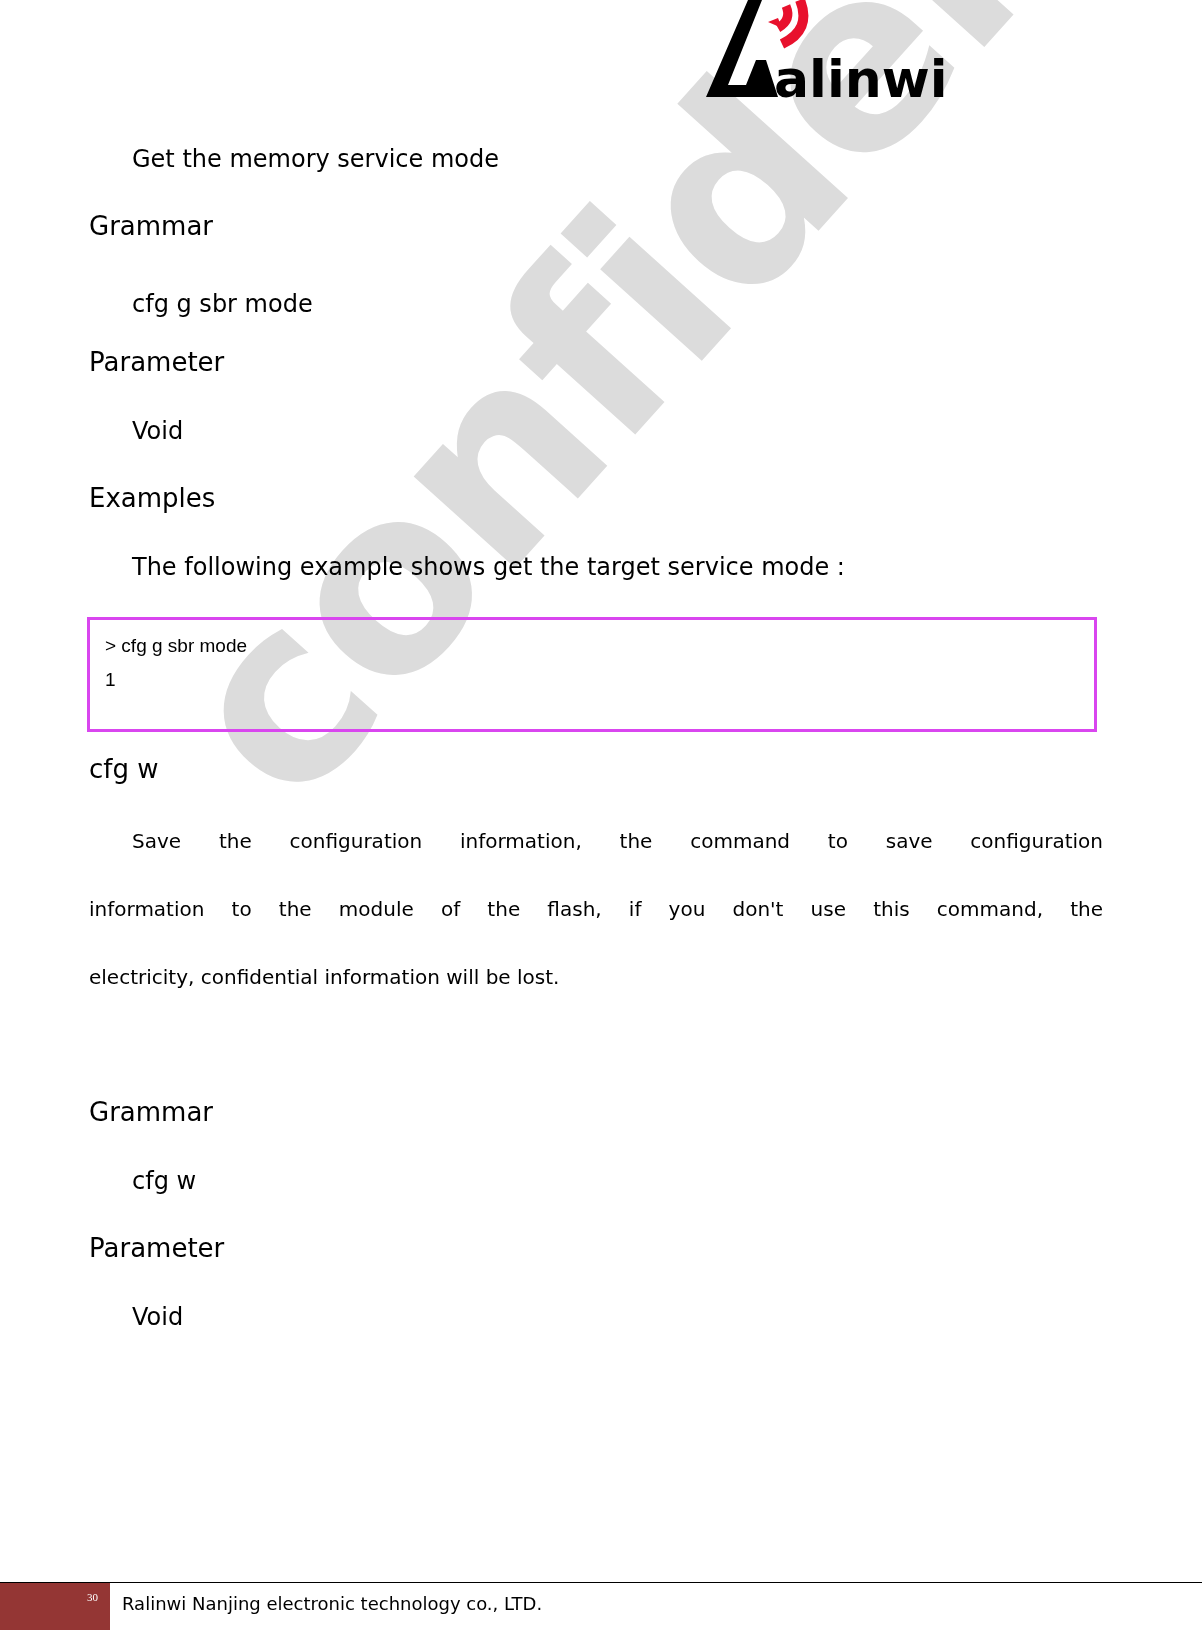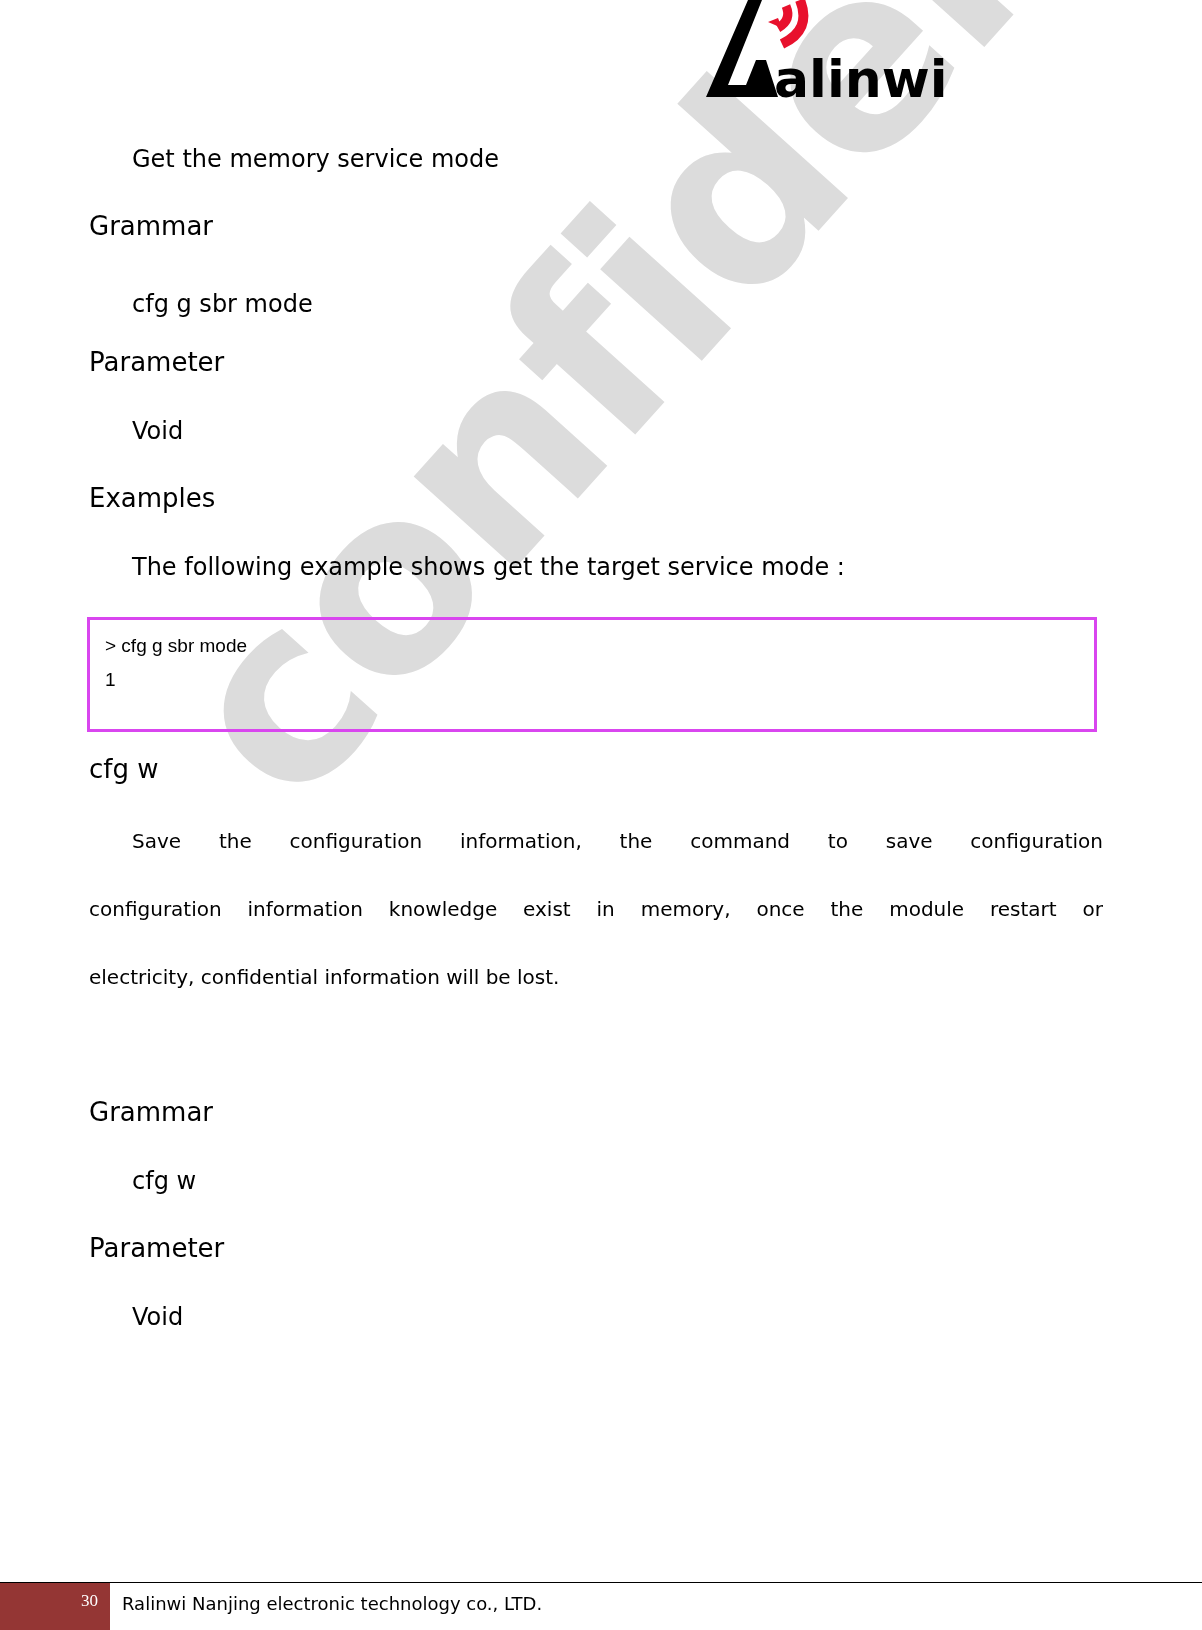--- a/index.html
+++ b/index.html
@@ -17,21 +17,21 @@
   .indent { left:132px; }
   .flush { left:89px; }
   .codebox { position:absolute; left:87px; top:617px; width:1004px; height:109px;
              border:3px solid #d946ef; background:transparent; }
   .code-line { position:absolute; left:15px; font-family:"Liberation Sans", sans-serif; font-size:19px; }
   .para { position:absolute; left:89px; width:1014px; font-size:20px; line-height:68px; text-align:justify; }
   .para .line { display:block; height:68px; text-align:justify; text-align-last:justify; }
   .para .line.last { text-align-last:left; }
   .footer-rule { position:absolute; left:0; top:1582px; width:1202px; height:1px; background:#000; }
   .footer-band { position:absolute; left:0; top:1583px; width:110px; height:47px; background:#943634; }
-  .page-num { position:absolute; right:12px; top:8px; color:#fff; font-family:"Liberation Serif", serif; font-size:17px; }
+  .page-num { position:absolute; right:12px; top:8px; color:#fff; font-family:"Liberation Serif", serif; font-size:11px; }
   .footer-text { position:absolute; left:122px; top:1593px; font-size:18px; }
 </style>
 </head>
 <body>
 
 <div class="watermark">
   <span>confidential</span>
 </div>
 
 <div class="logo">
@@ -61,21 +61,21 @@
 
   <div class="codebox">
     <div class="code-line" style="top:15px;">&gt; cfg g sbr mode</div>
     <div class="code-line" style="top:49px;">1</div>
   </div>
 
   <div class="t heading flush" style="top:754px;">cfg w</div>
 
   <div class="para" style="top:807px;">
     <span class="line" style="padding-left:43px;">Save the configuration information, the command to save configuration</span>
-    <span class="line">configuration information knowledge exist in memory, once the module restart or</span>
+    <span class="line">information to the module of the flash, if you don't use this command, the</span>
     <span class="line last">electricity, confidential information will be lost.</span>
   </div>
 
   <div class="t heading flush" style="top:1097px;">Grammar</div>
   <div class="t body-text indent" style="top:1167px;">cfg w</div>
 
   <div class="t heading flush" style="top:1233px;">Parameter</div>
   <div class="t body-text indent" style="top:1303px;">Void</div>
 </div>
 

